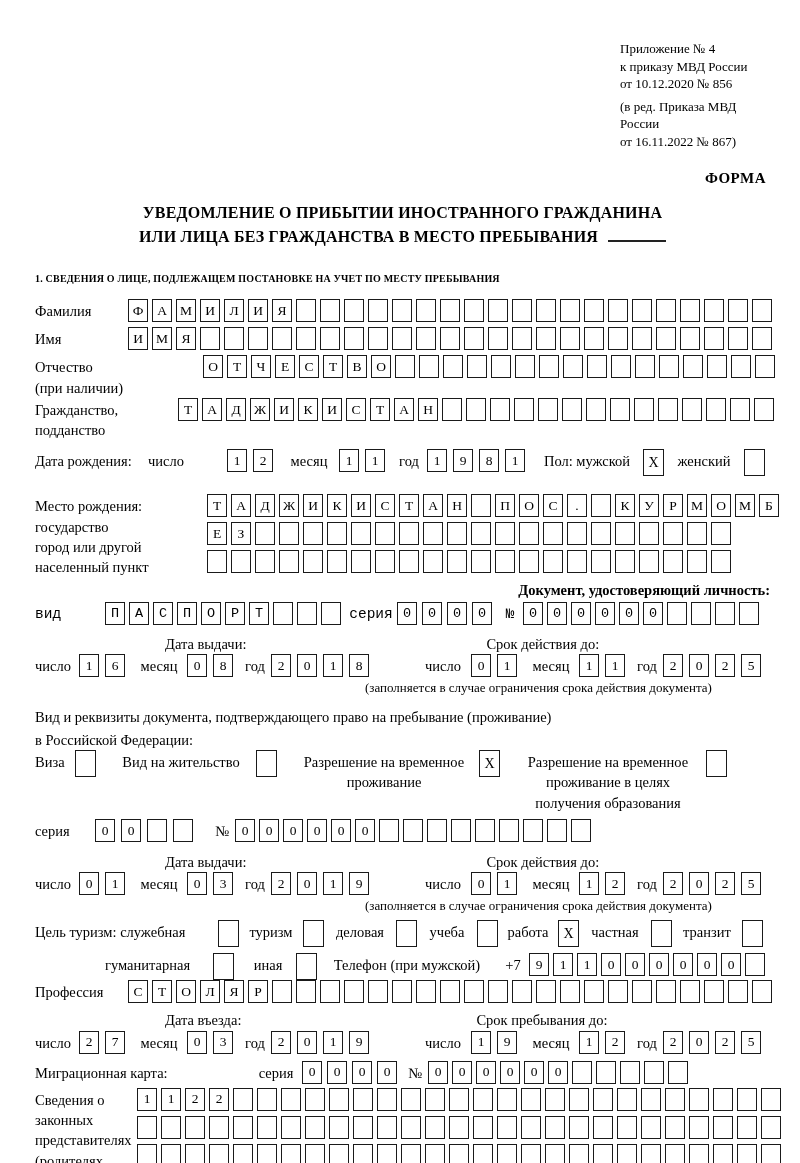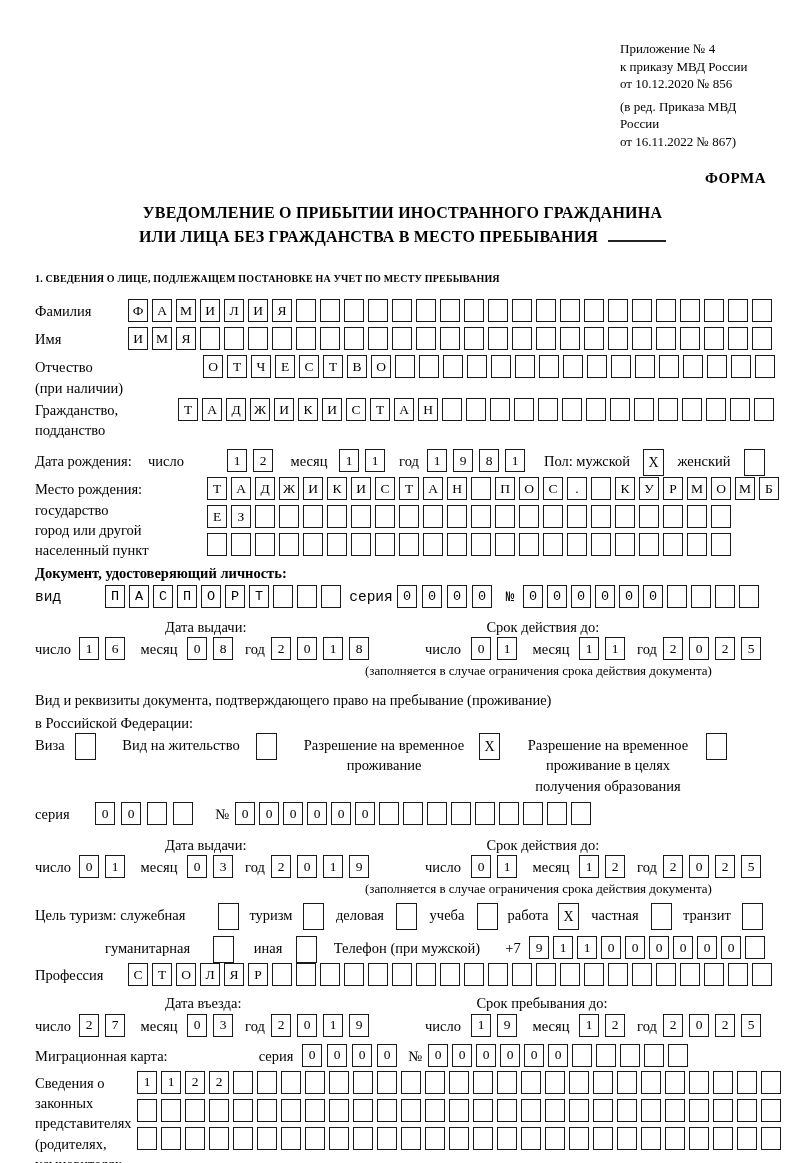--- a/index.html
+++ b/index.html
@@ -9,21 +9,21 @@
     padding:40px 30px 0 35px;overflow:hidden;
   }
   .appendix{margin-left:585px;font-size:13px;line-height:1.35;white-space:pre-line;}
   .appendix.amend{margin-top:5px;}
   .forma{margin-top:20px;text-align:right;padding-right:4px;font-weight:bold;font-size:15px;letter-spacing:.5px;}
   .title{margin-top:14px;text-align:center;font-weight:bold;font-size:16px;line-height:1.5;letter-spacing:.2px;}
   .blank{display:inline-block;width:58px;height:14px;border-bottom:2px solid #222;margin-left:10px;}
   .section{margin-top:24px;font-weight:bold;font-size:10px;letter-spacing:.2px;}
   .lines{margin-top:15px;}
   .line{display:flex;align-items:flex-start;font-size:14.5px;}
-  .line.center{justify-content:flex-start;}
+  .line.center{justify-content:flex-end;}
   .lbl{flex:none;white-space:pre-line;line-height:1.4;padding-top:2px;}
   .lbl.tc{text-align:center;}
   .lbl.b{font-weight:bold;}
   .lbl.sm{font-size:13px;padding-top:0;}
   .gap{flex:none;}
   .boxes{display:flex;flex:none;}
   .cell{
     flex:none;box-sizing:border-box;width:20px;height:23px;border:1.6px solid #1a1a1a;
     margin-right:4px;display:flex;align-items:center;justify-content:center;
     font-size:13.5px;line-height:1;background:#fff;
@@ -194,21 +194,21 @@
           <div class="cell" style="margin-right: 6px;">1</div>
           <div class="cell" style="margin-right: 6px;">9</div>
           <div class="cell" style="margin-right: 6px;">8</div>
           <div class="cell" style="margin-right: 6px;">1</div>
         </div>
         <div class="lbl tc" style="width: 112px;">Пол: мужской</div>
         <div class="cb">X</div>
         <div class="lbl tc" style="width: 80px;">женский</div>
         <div class="cb"></div>
       </div>
-      <div class="line" style="margin-top: 1px;">
+      <div class="line" style="margin-top: 18px;">
         <div class="lbl" style="width: 172px;">Место рождения:
 государство
 город или другой
 населенный пункт</div>
         <div class="stack">
           <div class="boxes">
             <div class="cell">Т</div>
             <div class="cell">А</div>
             <div class="cell">Д</div>
             <div class="cell">Ж</div>

